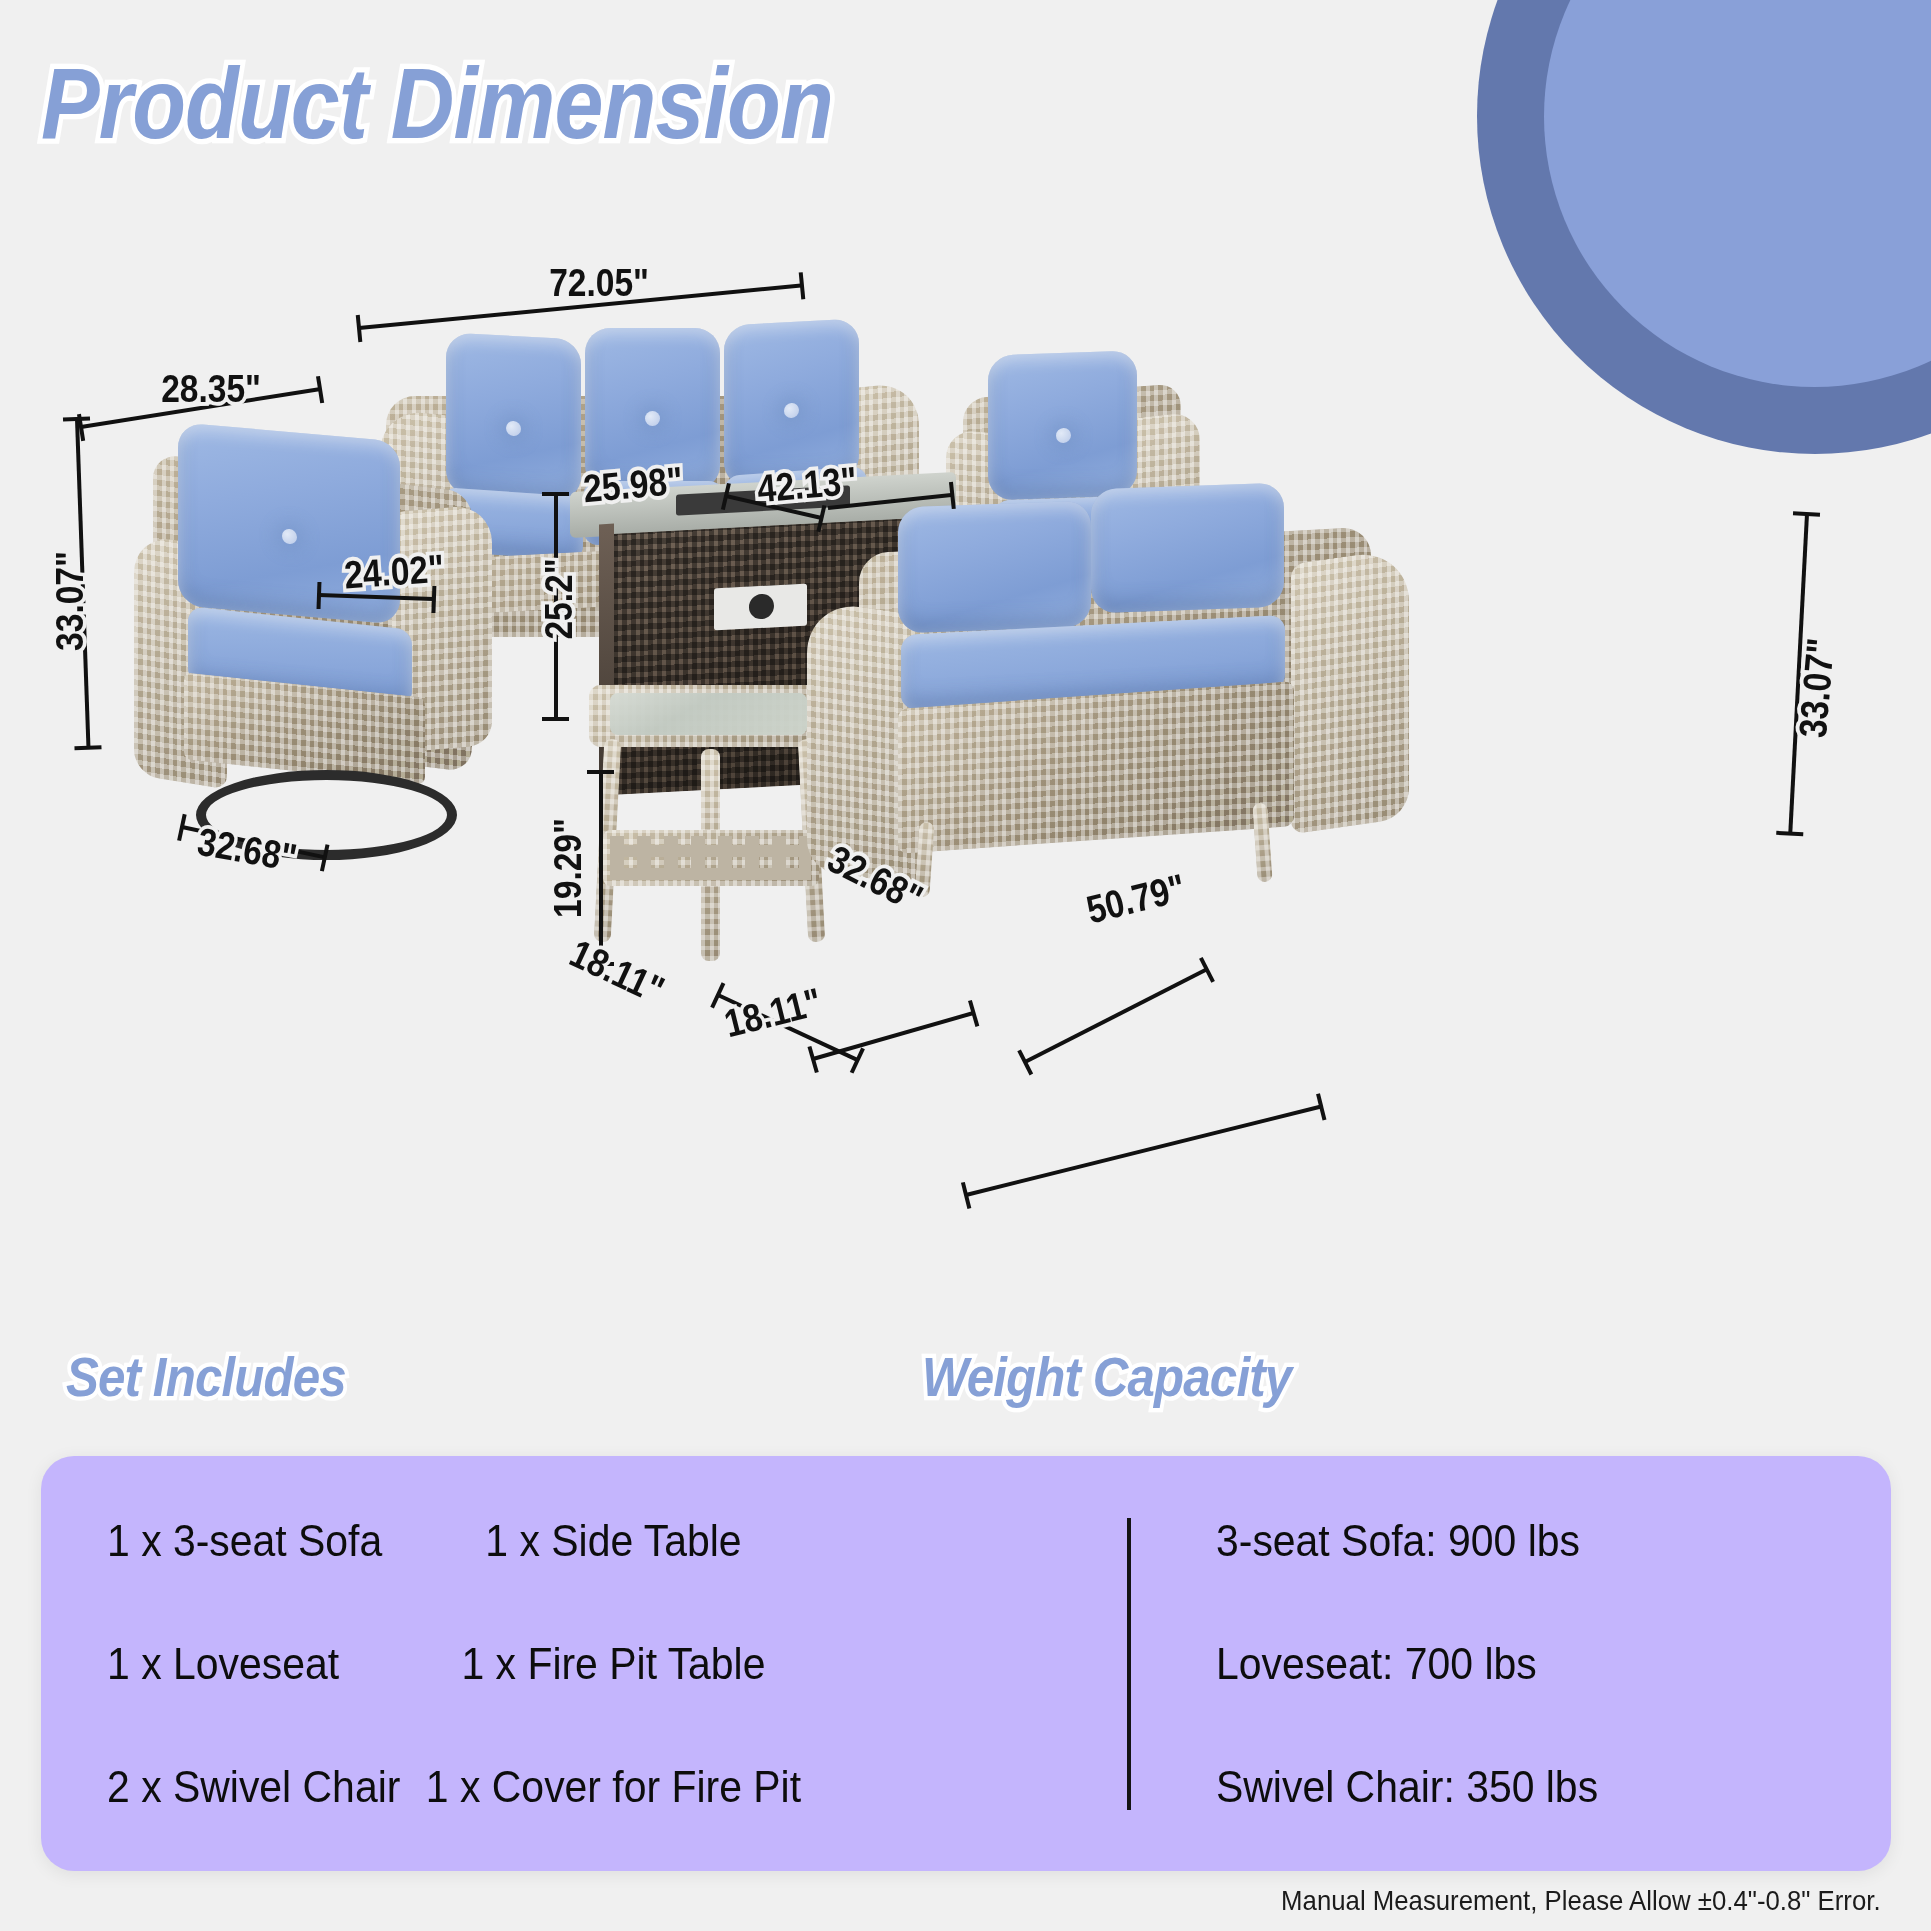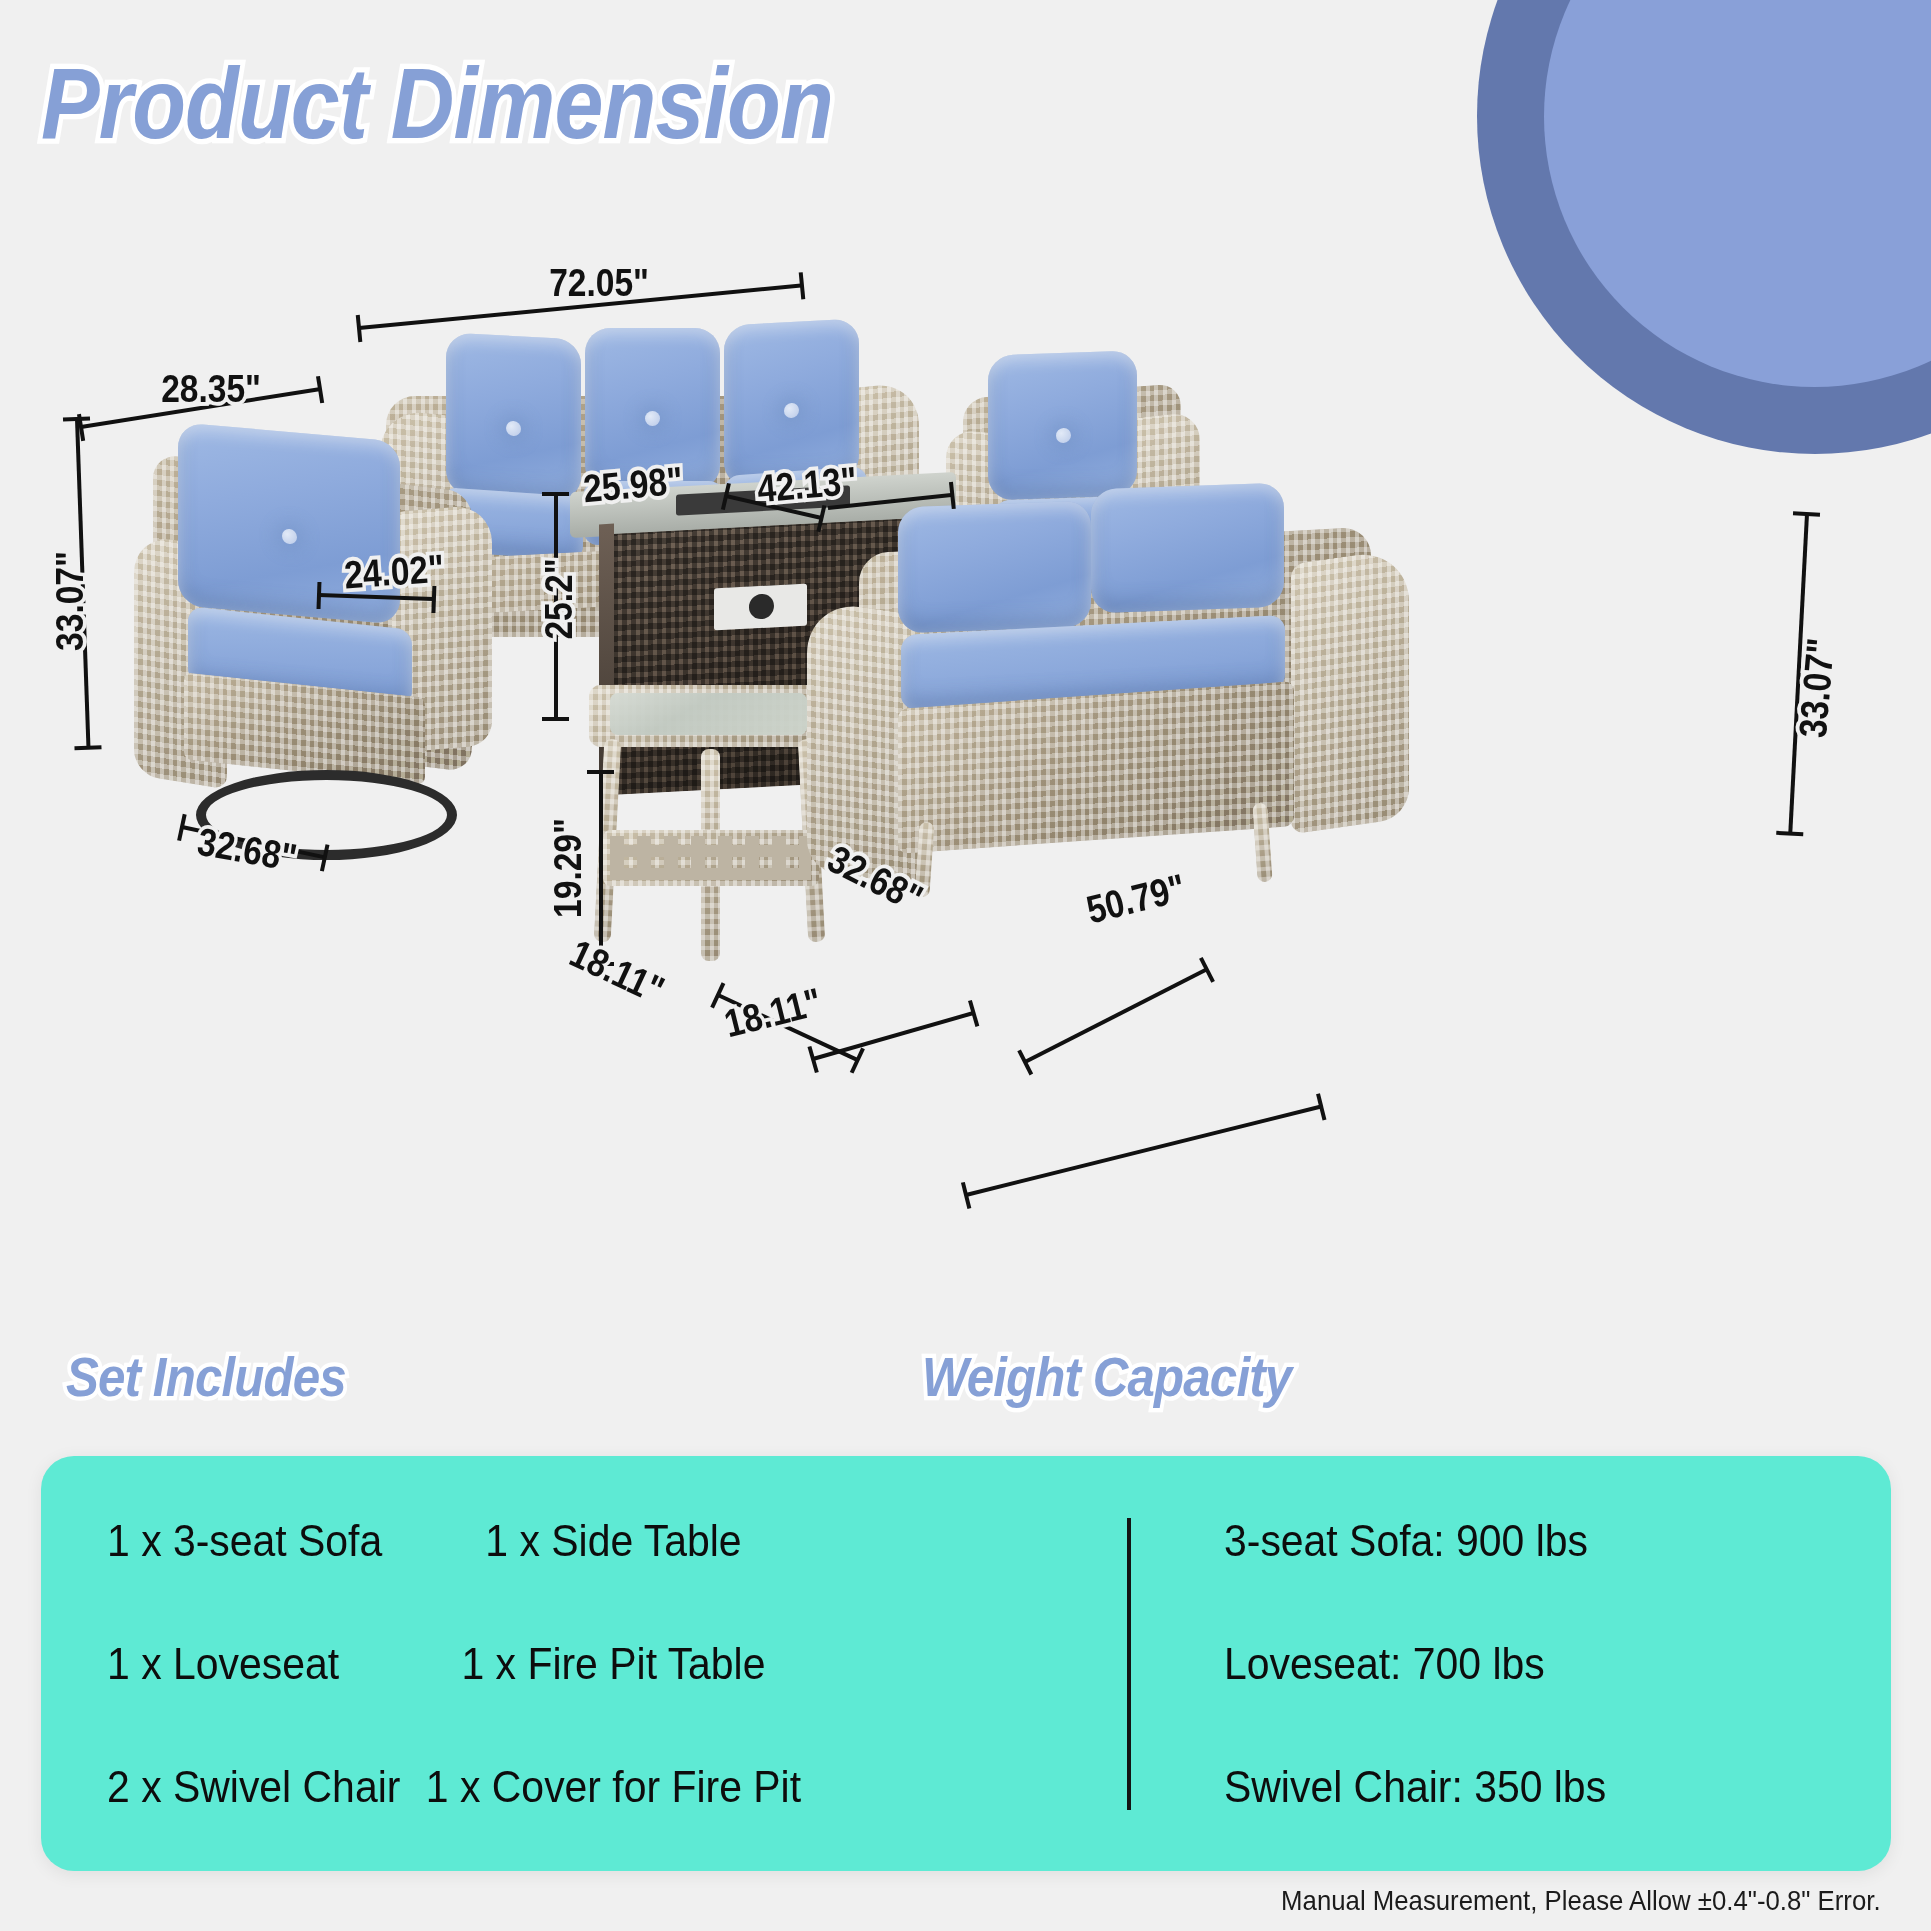--- a/index.html
+++ b/index.html
@@ -108,41 +108,41 @@
     -webkit-text-stroke:7.7px #f0f0f0;
     paint-order:stroke fill;
     transform-origin:center center;
     transform:scaleX(.86);
   }
 
   
   #info-card{
     position:absolute;left:41px;top:1456px;
     width:1850px;height:415px;
-    background:#5eead4;border-radius:33px;
+    background:#c4b5fd;border-radius:33px;
     box-shadow:0 3.9px 17.4px rgba(0,0,0,.07);
     display:flex;align-items:center;
   }
   #includes-col{
     width:1072px;height:100%;
     display:flex;align-items:center;padding-left:66px;box-sizing:border-box;
   }
   .sub-col{display:flex;flex-direction:column;justify-content:center;gap:73px;}
   #inc-col-a{width:290px;}
   #inc-col-b{width:444px;margin-left:9.7px;text-align:center;}
   .card-line{
     font-size:44px;color:#0d0d0d;white-space:nowrap;
     transform:scaleX(.93);transform-origin:left center;
   }
   #card-divider{
     width:4.8px;height:292px;background:#141414;flex:0 0 auto;margin-left:13.5px;
   }
   #weight-col{
     flex:1;height:100%;display:flex;flex-direction:column;
-    justify-content:center;gap:73px;padding-left:85px;box-sizing:border-box;margin-left:8px;
+    justify-content:center;gap:73px;padding-left:85px;box-sizing:border-box;
   }
 
   #footer-note{
     position:absolute;right:50px;top:1885px;
     font-size:28px;color:#1b1b1b;white-space:nowrap;
     transform:scaleX(.92);transform-origin:right center;
   }
 </style>
 </head>
 <body>

